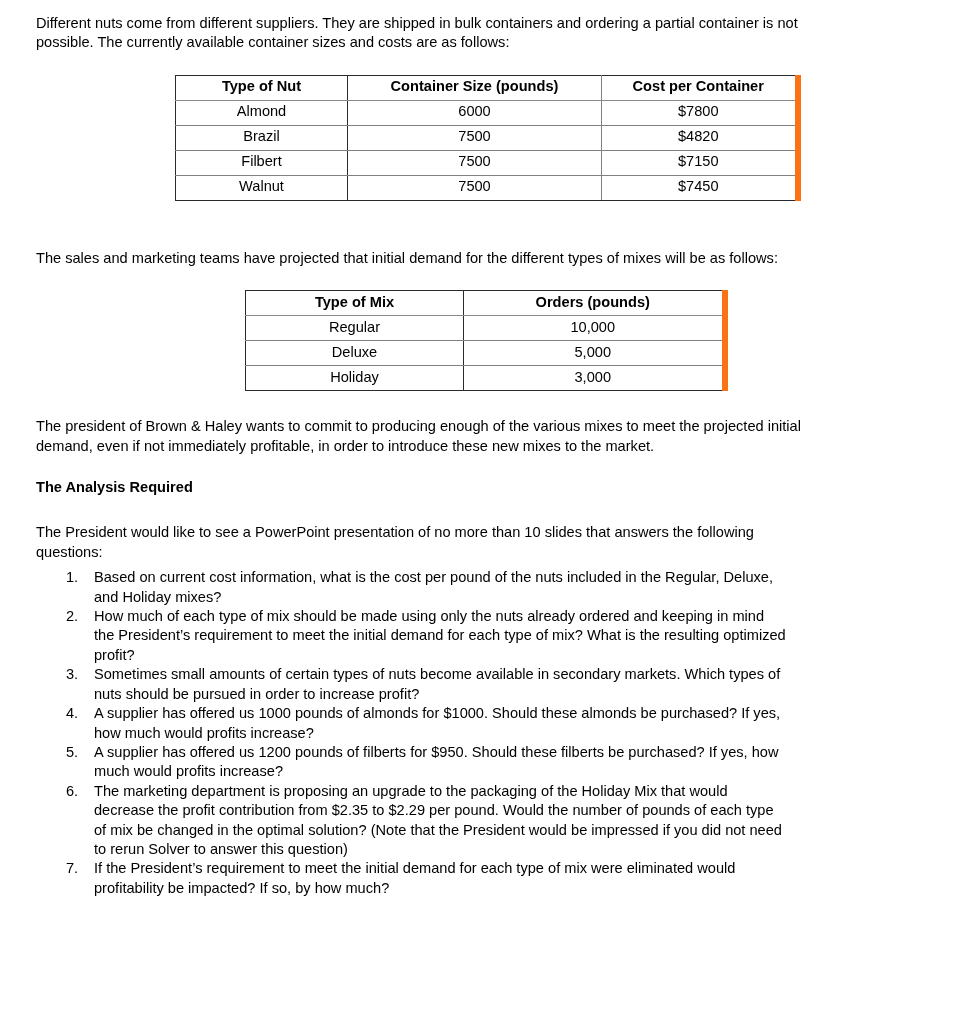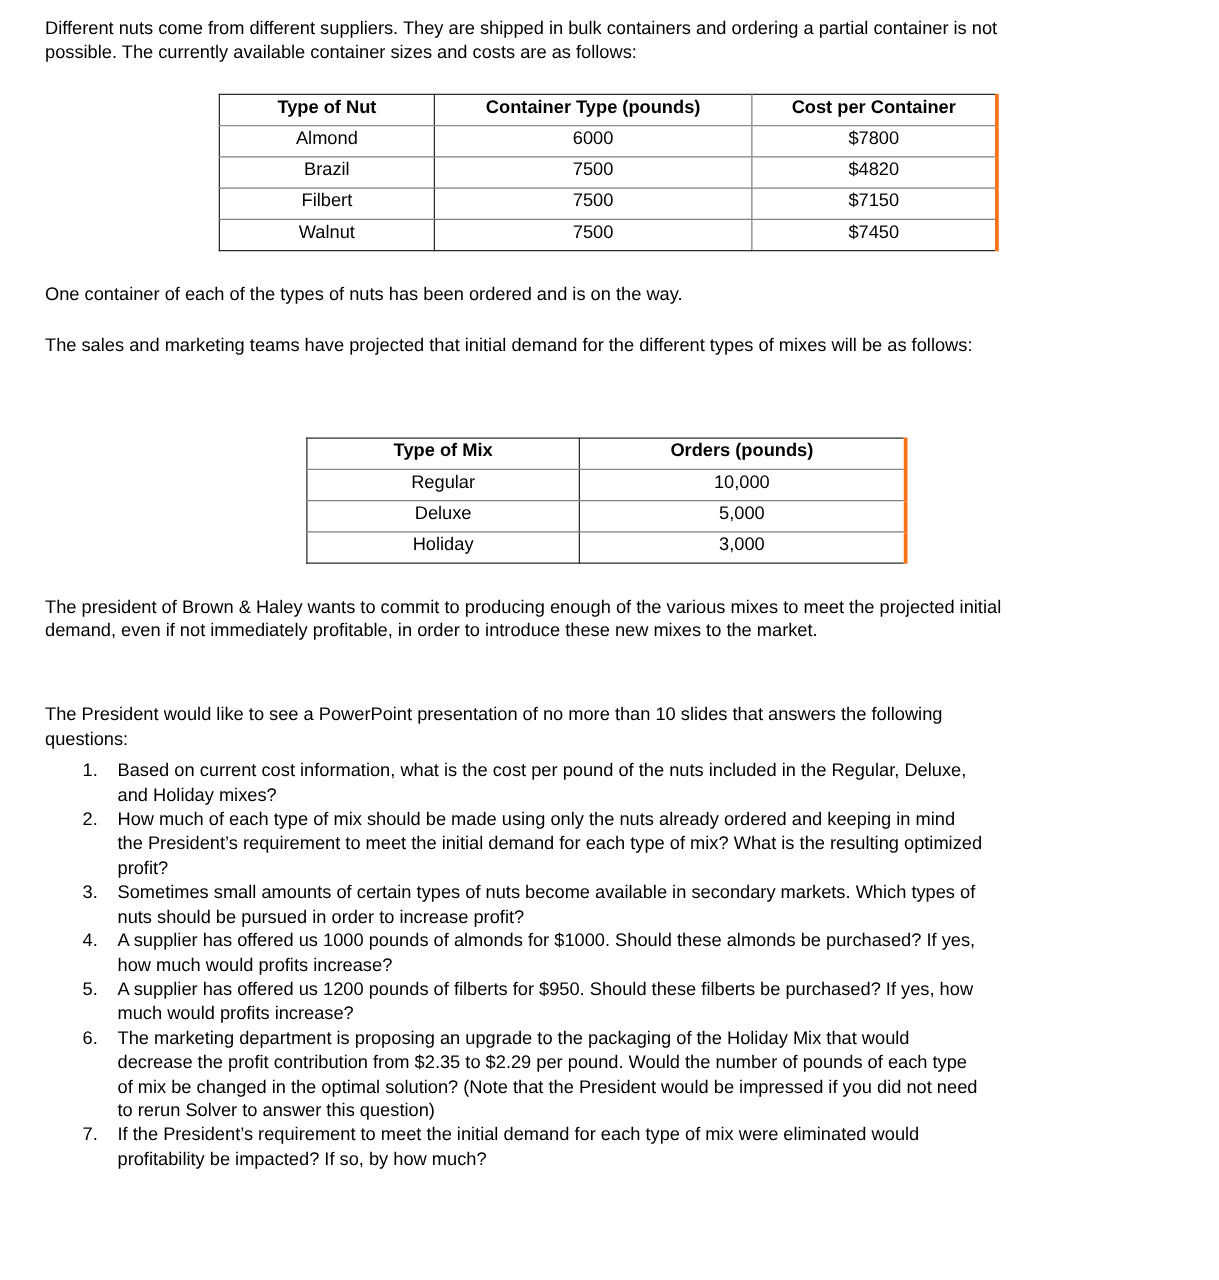--- a/index.html
+++ b/index.html
@@ -55,26 +55,26 @@
   table.doc-table tbody tr:last-child td {
     border-bottom: 1px solid #2b2b2b;
   }
   table.doc-table td.first-col,
   table.doc-table th.first-col {
     border-left: 1px solid #2b2b2b;
     border-right: 1px solid #2b2b2b;
   }
   table.doc-table td.last-col,
   table.doc-table th.last-col {
-    border-right: 3px solid #f97316;
+    border-right: 6px solid #f97316;
   }
   .tw-nuts-pos { padding-left: 139px; }
 
   .table-wrap-mix { padding-left: 209px; }
-  .table-wrap-mix table { width: 479px; margin-top: 40px; }
+  .table-wrap-mix table { width: 479px; }
 
   
   .heading {
     font-weight: bold;
     margin: 0;
   }
 
   
   ol.qlist {
     margin: 0;
@@ -108,21 +108,21 @@
   <div class="tw-nuts-pos">
     <table class="doc-table">
       <colgroup>
         <col style="width:172px">
         <col style="width:254px">
         <col style="width:196px">
       </colgroup>
       <thead>
         <tr>
           <th class="first-col">Type of Nut</th>
-          <th>Container Type (pounds)</th>
+          <th>Container Size (pounds)</th>
           <th class="last-col">Cost per Container</th>
         </tr>
       </thead>
       <tbody>
         <tr>
           <td class="first-col">Almond</td>
           <td>6000</td>
           <td class="last-col">$7800</td>
         </tr>
         <tr>
@@ -139,21 +139,20 @@
           <td class="first-col">Walnut</td>
           <td>7500</td>
           <td class="last-col">$7450</td>
         </tr>
       </tbody>
     </table>
   </div>
 
   <div class="gap-lg"></div>
 
-  <p class="para">One container of each of the types of nuts has been ordered and is on the way.</p>
 
   <div class="gap-md"></div>
 
   <p class="para">The sales and marketing teams have projected that initial demand for the different types of mixes will be as follows:</p>
 
   <div class="gap-md"></div>
 
   <div class="table-wrap-mix">
     <table class="doc-table">
       <colgroup>
@@ -182,20 +181,21 @@
       </tbody>
     </table>
   </div>
 
   <div class="gap-lg"></div>
 
   <p class="para">The president of Brown &amp; Haley wants to commit to producing enough of the various mixes to meet the projected initial demand, even if not immediately profitable, in order to introduce these new mixes to the market.</p>
 
   <div class="gap-md"></div>
 
+  <p class="para heading">The Analysis Required</p>
 
   <div class="gap-lg"></div>
 
   <p class="para">The President would like to see a PowerPoint presentation of no more than 10 slides that answers the following questions:</p>
 
   <div class="list-block">
     <ol class="qlist">
       <li>
         <span class="num">1.</span>
         <span>Based on current cost information, what is the cost per pound of the nuts included in the Regular, Deluxe, and Holiday mixes?</span>

